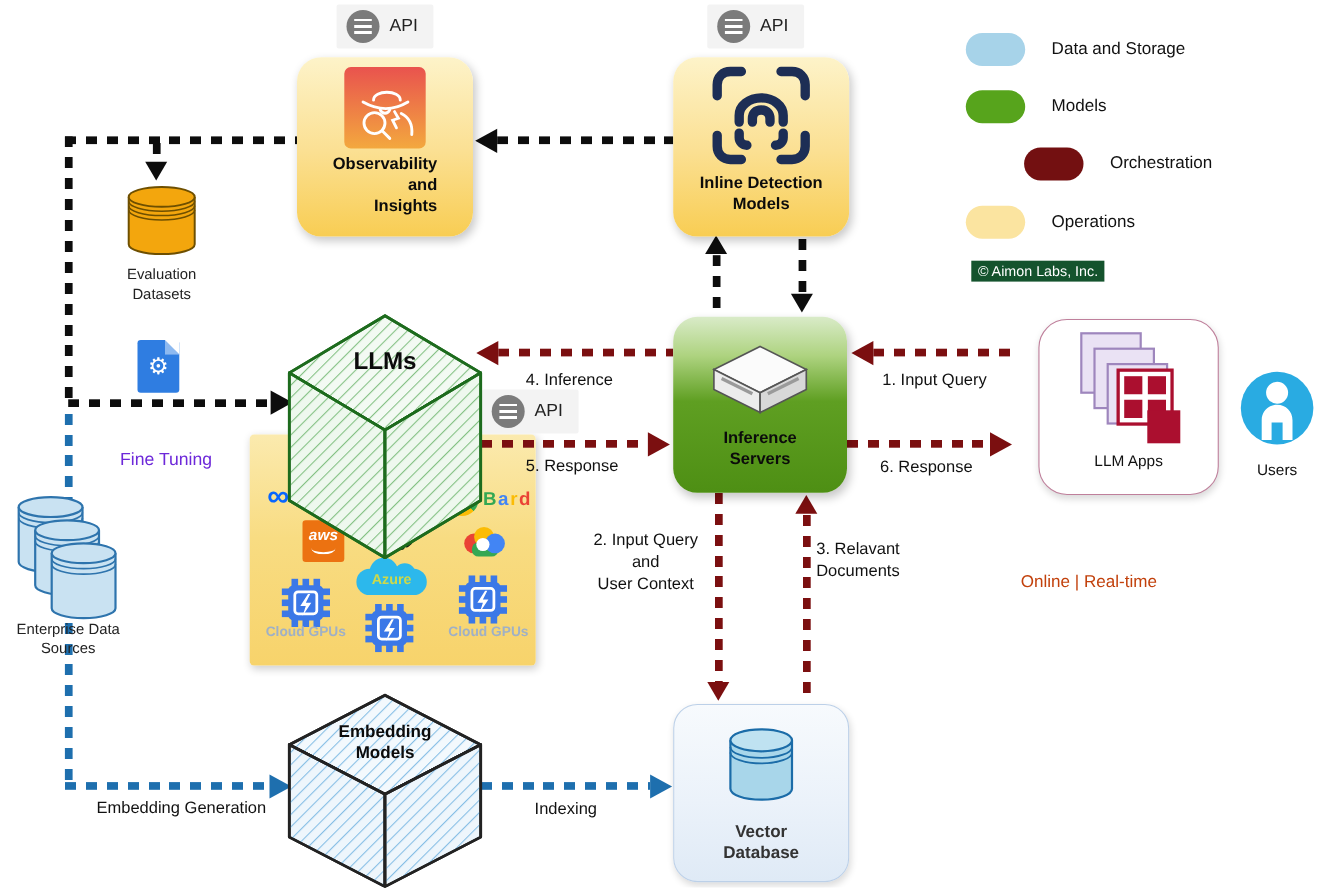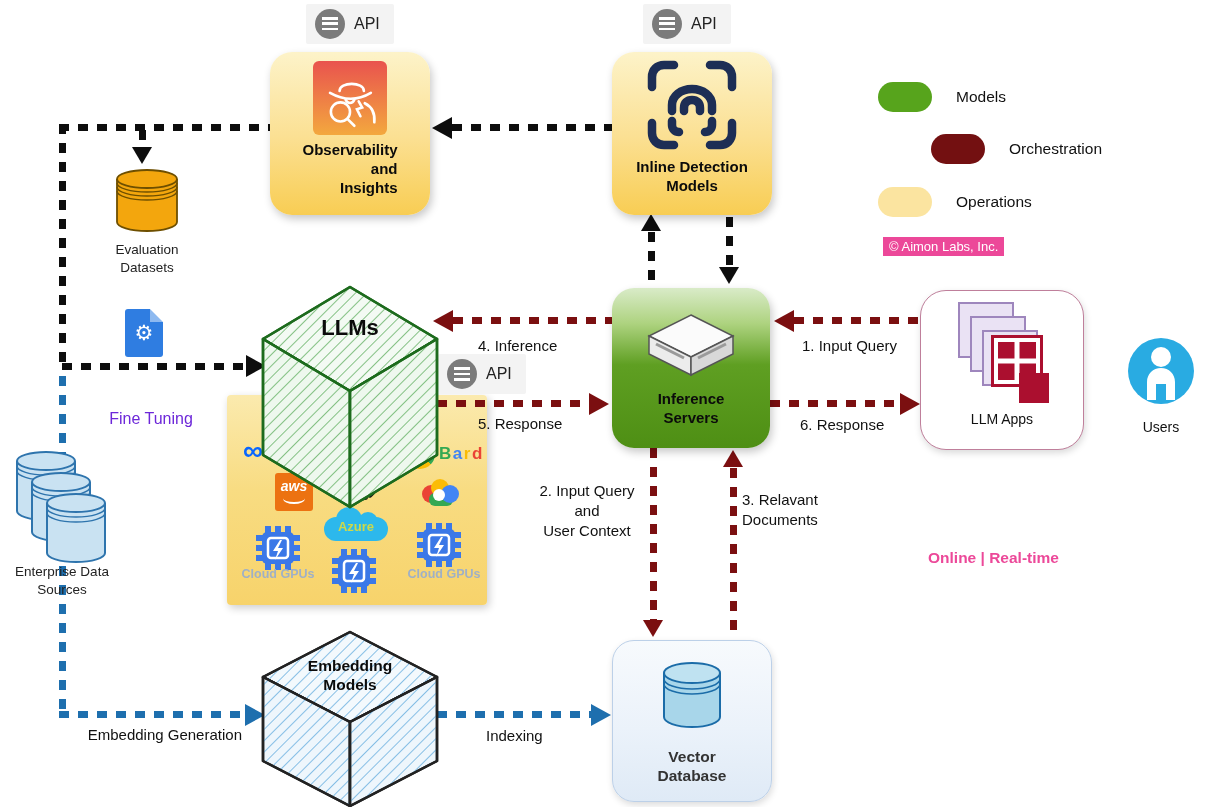--- a/index.html
+++ b/index.html
@@ -14,36 +14,36 @@
   .tri-r{border-top:11px solid transparent;border-bottom:11px solid transparent;border-left:20px solid currentColor;}
   .tri-u{border-left:10px solid transparent;border-right:10px solid transparent;border-bottom:17px solid currentColor;}
   .tri-d{border-left:10px solid transparent;border-right:10px solid transparent;border-top:17px solid currentColor;}
   .c-black{color:#0d0d0d;} .c-blue{color:#1e6fae;} .c-red{color:#7b0f10;}
   
   .node{position:absolute;border-radius:22px;display:flex;flex-direction:column;align-items:center;
         box-shadow:2px 4px 9px rgba(0,0,0,.22);}
   .node-yellow{background:linear-gradient(180deg,#fdf3c9 0%,#fbe093 52%,#f8cd53 100%);}
   .node-green{background:linear-gradient(180deg,#d9ebc8 0%,#aed380 22%,#5f9f22 48%,#4e8f14 100%);}
   .node-blue{background:linear-gradient(180deg,#f7fafd 0%,#ebf2fa 55%,#dfeaf6 100%);border:1px solid #bcd0e8;}
-  .node-white{background:#fff;border:1.5px solid #bf7f9b;border-radius:26px;box-shadow:1px 3px 7px rgba(0,0,0,.15);}
+  .node-white{background:#fff;border:1.5px solid #bf7f9b;border-radius:26px;box-shadow:1px 3px 7px rgba(0,0,0,.15);margin-left:24px;}
   .nlabel{font-weight:bold;font-size:15px;line-height:19px;text-align:center;color:#0b0b0b;}
   .slabel{font-size:13.5px;line-height:18px;text-align:center;color:#222;}
   .flowlabel{position:absolute;font-size:15px;color:#111;}
-  .caption{position:absolute;font-weight:bold;color:#ec4899;margin-top:28px;}
+  .caption{position:absolute;font-weight:normal;color:#c2410c;}
   
   .api-badge{position:absolute;width:88px;height:40px;background:#f3f3f3;border-radius:2px;
     display:flex;align-items:center;gap:9px;padding-left:9px;box-sizing:border-box;}
   .api-circle{width:30px;height:30px;border-radius:50%;background:#7b7b7b;display:flex;align-items:center;justify-content:center;}
   .api-lines{width:16px;height:14px;background:repeating-linear-gradient(180deg,#fff 0 2.5px,transparent 2.5px 5.5px);}
   .api-text{font-size:16px;color:#222;}
   
   .legend-item{position:absolute;display:flex;align-items:center;gap:24px;}
   .legend-pill{width:54px;height:30px;border-radius:16px;}
   .legend-label{font-size:15.5px;color:#111;}
-  .copyright{position:absolute;background:#ec4899;color:#fff;font-size:13px;padding:2px 6px;}
+  .copyright{position:absolute;background:#14532d;color:#fff;font-size:13px;padding:2px 6px;}
   
   .gdisc{width:30px;height:30px;border-radius:50%;position:relative;
     background:conic-gradient(from -45deg,#4285f4 0 25%,#34a853 25% 50%,#fbbc05 50% 75%,#ea4335 75% 100%);}
   .gdisc:before{content:"";position:absolute;left:7px;top:7px;width:16px;height:16px;border-radius:50%;background:#fbe093;}
   .gdisc:after{content:"";position:absolute;left:15px;top:12px;width:14px;height:7px;background:#4285f4;}
   .bard{font-weight:bold;font-size:17px;letter-spacing:.5px;}
   .aws-box{width:38px;height:38px;background:#ec7211;border-radius:3px;display:flex;flex-direction:column;align-items:center;justify-content:center;}
   .aws-text{color:#fff;font-weight:bold;font-size:14px;line-height:13px;}
   .aws-smile{width:22px;height:9px;border-bottom:2.5px solid #fff;border-radius:50%;}
   .azure-cloud{position:absolute;width:64px;height:34px;}
@@ -373,20 +373,24 @@
       <ellipse cx="31" cy="12" rx="28" ry="10" fill="#bfe2f1" stroke="#1b6ca8" stroke-width="2"></ellipse>
       <path d="M3,18 a28,10 0 0 0 56 0" fill="none" stroke="#1b6ca8" stroke-width="1.6"></path>
       <path d="M3,23 a28,10 0 0 0 56 0" fill="none" stroke="#1b6ca8" stroke-width="1.6"></path>
     </svg>
     <div class="nlabel" style="margin-top:14px;font-size:15.5px;color:#333;">
       <div>Vector</div>
       <div>Database</div>
     </div>
   </div>
 
+  <div class="legend-item" style="left:878px;top:30px;">
+    <span class="legend-pill" style="background:#a7d3e9;"></span>
+    <span class="legend-label">Data and Storage</span>
+  </div>
   <div class="legend-item" style="left:878px;top:82px;">
     <span class="legend-pill" style="background:#57a41c;"></span>
     <span class="legend-label">Models</span>
   </div>
   <div class="legend-item" style="left:931px;top:134px;">
     <span class="legend-pill" style="background:#731011;"></span>
     <span class="legend-label">Orchestration</span>
   </div>
   <div class="legend-item" style="left:878px;top:187px;">
     <span class="legend-pill" style="background:#fbe4a0;"></span>

